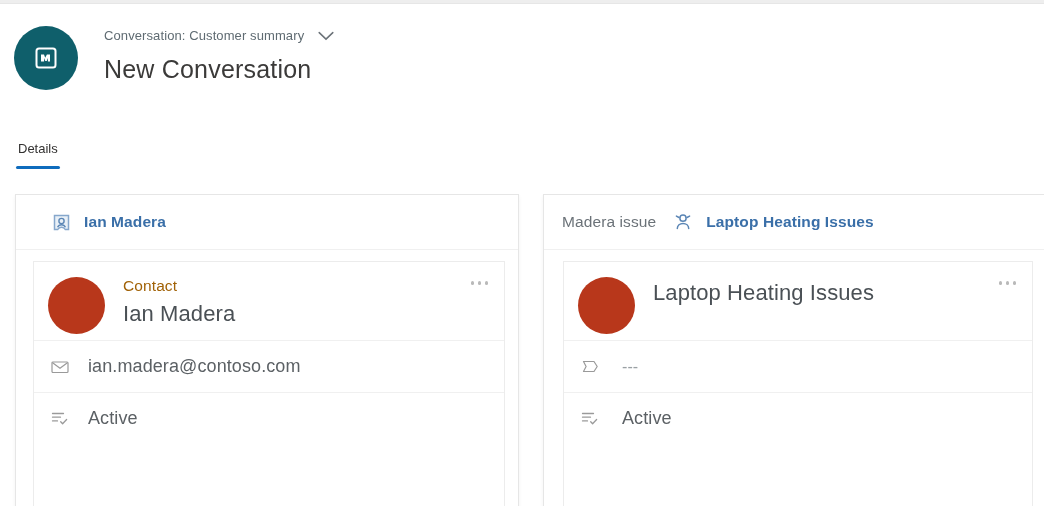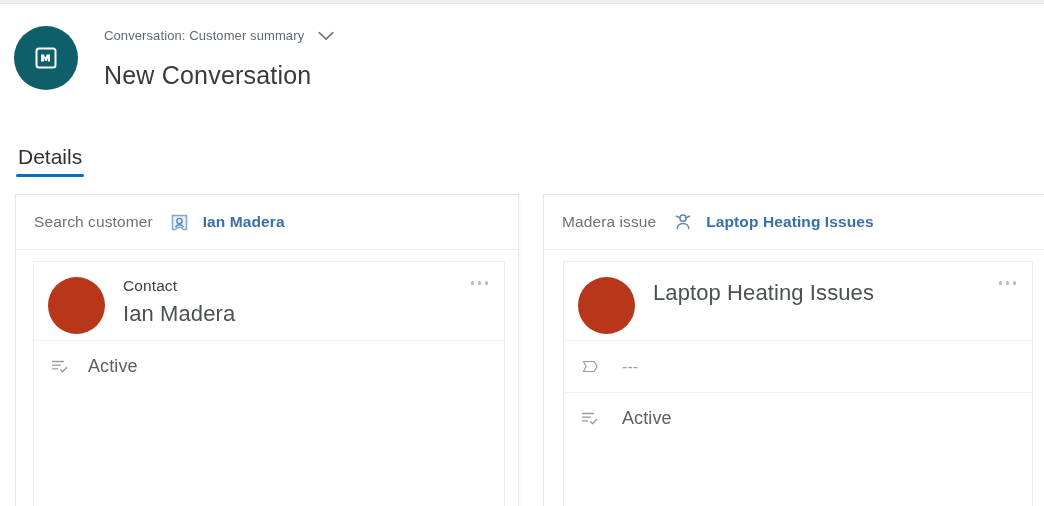--- a/index.html
+++ b/index.html
@@ -69,39 +69,38 @@
     justify-content: center;
     width: 20px;
     height: 20px;
   }
 
   .header-title {
     font-size: 25px;
     color: #3b3a39;
     font-weight: 400;
     line-height: 34px;
-    margin-top: 12px;
+    margin-top: 6px;
     letter-spacing: .2px;
   }
 
   
   .tabs {
     position: absolute;
     top: 138px;
     left: 16px;
     display: flex;
   }
 
   .tab {
-    font-size: 21px;
+    font-size: 13px;
     color: #323130;
     padding: 0 2px 9px 2px;
     position: relative;
     line-height: 22px;
-    margin-top: 8px;
   }
 
   .tab.active::after {
     content: "";
     position: absolute;
     left: 0; right: 0; bottom: 0;
     height: 3px;
     background: #0f6cbd;
     border-radius: 2px;
   }
@@ -184,21 +183,21 @@
   }
 
   .record-headtext {
     margin-left: 18px;
     flex: 1 1 auto;
     min-width: 0;
   }
 
   .record-type {
     font-size: 15.5px;
-    color: #404040;
+    color: #a16207;
     line-height: 21px;
     letter-spacing: .1px;
   }
 
   .record-name {
     font-size: 22px;
     color: #4a5055;
     line-height: 31px;
     margin-top: 2px;
     font-weight: 400;
@@ -292,21 +291,20 @@
     <span></span>
     <span>Details</span>
   </div>
 </div>
 
 <div class="cards">
 
   <div class="card left">
 
     <div class="search-row">
-      <span class="search-label">Search customer</span>
       <span class="search-entity-icon">
         <svg width="19" height="19" viewBox="0 0 19 19" fill="none">
           <path d="M2.5 2.5h14v14h-3.2a4.3 4.3 0 0 0-7.6 0H2.5v-14z" stroke="#86a7cc" stroke-width="1.5" fill="#e9f0f7"></path>
           <circle cx="9.5" cy="8" r="2.6" stroke="#5b86b5" stroke-width="1.4" fill="none"></circle>
           <path d="M5.6 14.3a4.3 4.3 0 0 1 7.8 0" stroke="#5b86b5" stroke-width="1.4" fill="none"></path>
         </svg>
       </span>
       <span class="search-value">Ian Madera</span>
     </div>
 
@@ -319,20 +317,29 @@
           <div class="record-name">Ian Madera</div>
         </div>
         <div class="ellipsis-btn">
           <i></i>
             <i></i>
             <i></i>
         </div>
       </div>
 
 
+      <div class="field-row">
+        <span class="field-icon">
+          <svg width="18" height="14" viewBox="0 0 18 14" fill="none">
+            <rect x="1" y="2" width="16" height="10.5" rx="1" stroke="#9a9a9a" stroke-width="1.2" fill="none"></rect>
+            <path d="M1.6 2.8L9 8.2l7.4-5.4" stroke="#9a9a9a" stroke-width="1.2" fill="none"></path>
+          </svg>
+        </span>
+        <span class="field-value">ian.madera@contoso.com</span>
+      </div>
 
       <div class="field-row">
         <span class="field-icon">
           <svg width="18" height="15" viewBox="0 0 18 15" fill="none">
             <path d="M1.5 2.5h11M1.5 6.2h8M1.5 9.9h5" stroke="#9a9a9a" stroke-width="1.3" stroke-linecap="round"></path>
             <path d="M9.7 10.7l1.9 2 4-4.2" stroke="#9a9a9a" stroke-width="1.3" fill="none" stroke-linecap="round" stroke-linejoin="round"></path>
           </svg>
         </span>
         <span class="field-value">Active</span>
       </div>

